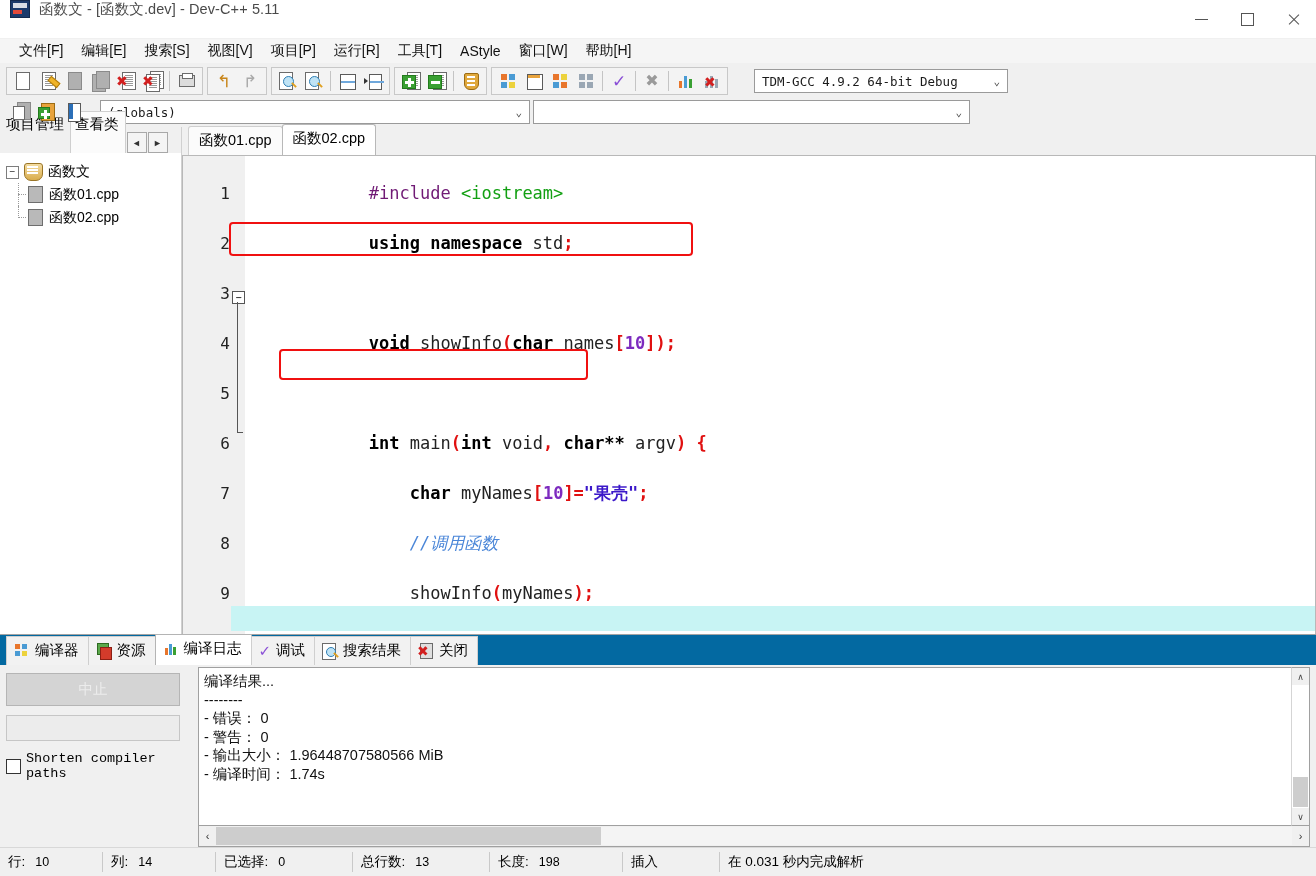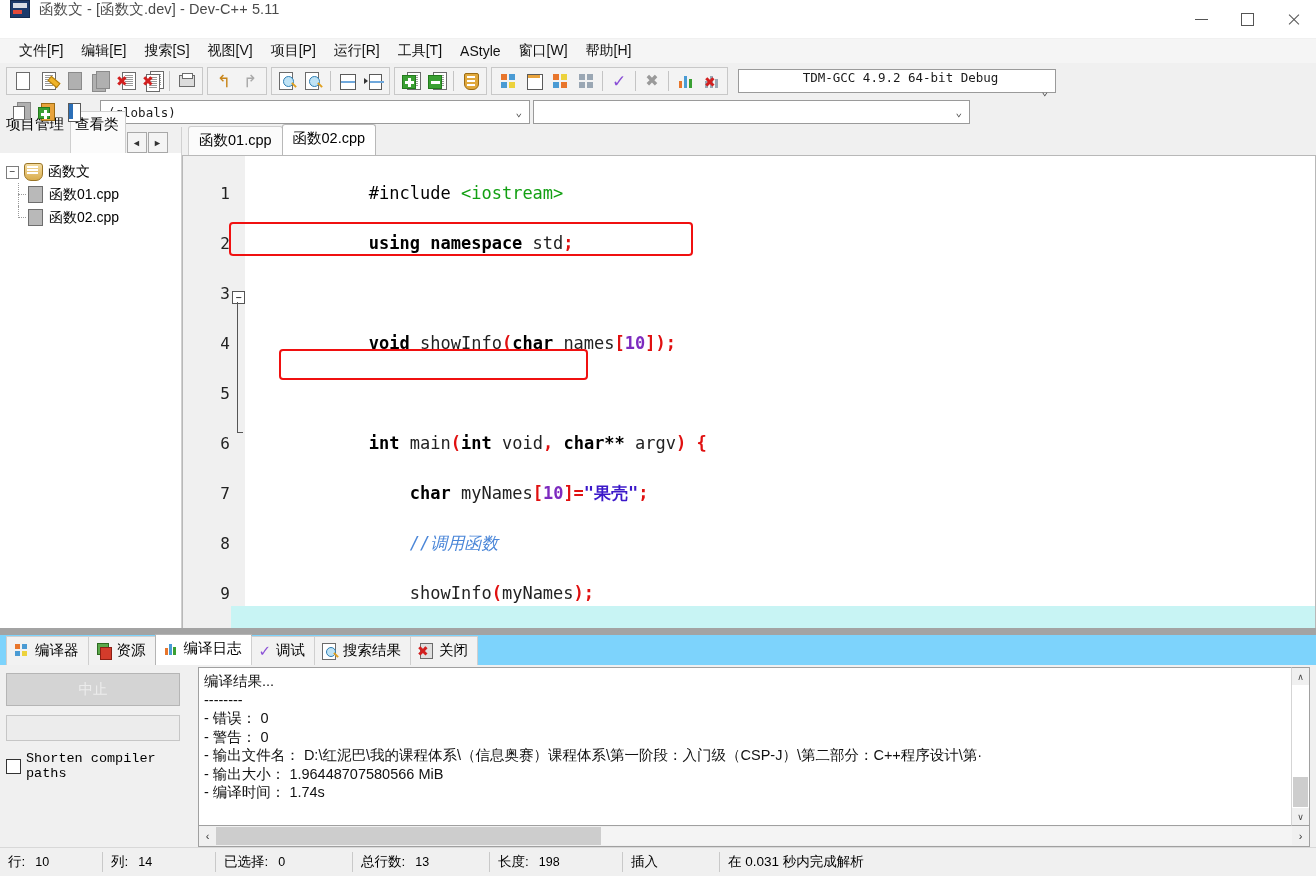--- a/index.html
+++ b/index.html
@@ -98,32 +98,32 @@
   .gutter{position:absolute;left:0;top:0;bottom:0;width:48px;background:#f0f0f0;}
   .foldcol{position:absolute;left:48px;top:0;bottom:0;width:14px;background:#f0f0f0;}
   .codearea{position:absolute;left:48px;top:0;right:0;bottom:0;}
   .ln{position:absolute;right:calc(100% + 1px);width:44px;text-align:right;color:#222;font-size:16px;font-family:"DejaVu Sans Mono","Liberation Mono",monospace;}
   .row{position:relative;height:25px;line-height:25px;font-size:17px;white-space:pre;padding-left:15px;}
   .row.hl{background:#c8f4f4;}
   .kw{color:#000;font-weight:bold;}
   .id{color:#222;}
   .str{color:#3b18c9;font-weight:bold;}
   .num{color:#7d2bbf;font-weight:bold;}
-  .pre{color:#000000;}
+  .pre{color:#701a75;}
   .inc{color:#13a013;}
   .punct{color:#e01010;font-weight:bold;}
   .cmt{color:#4a86d8;font-style:italic;}
   .hlbox{position:absolute;border:2.5px solid #f01010;border-radius:4px;pointer-events:none;}
   .foldmark{position:absolute;width:11px;height:11px;border:1px solid #555;background:#fff;display:flex;align-items:center;justify-content:center;font-size:10px;line-height:8px;}
   .foldline{position:absolute;border-left:1.5px solid #555;}
   .foldend{position:absolute;border-left:1.5px solid #555;border-bottom:1.5px solid #555;width:5px;}
 
   
   .bottom{flex:0 0 auto;background:#f0f0f0;}
-  .btabs{display:flex;align-items:flex-end;height:30px;padding-left:6px;background:#7dd3fc;border-top:7px solid #a3a3a3;}
+  .btabs{display:flex;align-items:flex-end;height:30px;padding-left:6px;background:#0369a1;border-top:1px solid #a3a3a3;}
   .btab{display:flex;align-items:center;gap:5px;font-size:14.5px;padding:4px 9px 5px 7px;border:1px solid #cfcfcf;border-bottom:none;background:#f2f2f2;color:#000;margin-right:-1px;}
   .btab.active{background:#fff;border-color:#b4b4b4;padding-bottom:7px;}
   .bcontent{display:flex;height:182px;padding:0 6px 0 6px;box-sizing:border-box;}
   .bleft{width:180px;flex:0 0 auto;padding-top:8px;font-family:Liberation Mono, monospace;}
   .abort{width:172px;height:31px;background:#d4d4d4;border:1px solid #b5b5b5;color:#ececec;display:flex;align-items:center;justify-content:center;font-size:14.5px;}
   .progress{width:172px;height:24px;background:#ececec;border:1px solid #c6c6c6;margin-top:9px;}
   .cbrow{display:flex;align-items:center;gap:5px;margin-top:10px;font-size:13.5px;}
   .cbox{width:13px;height:13px;border:1.5px solid #333;background:#fff;flex:0 0 auto;}
   .logpane{flex:1 1 auto;margin-left:12px;margin-top:2px;display:flex;flex-direction:column;min-width:0;}
   .logbody{flex:1 1 auto;display:flex;min-height:0;}
@@ -345,21 +345,21 @@
               <span class="bars">
           <i style="left:0;height:7px;background:#9aa7b4;"></i>
                 <i style="left:5px;height:12px;background:#9aa7b4;"></i>
                 <i style="left:10px;height:9px;background:#9aa7b4;"></i>
         </span>
               <span class="xmark" style="left:3px;top:4px;">✖</span>
             </span>
           </div>
       </div>
 
-      <div class="combo" style="width:318px;margin-left:6px;flex-direction:column;">
+      <div class="combo" style="width:254px;margin-left:22px;">
         <span>TDM-GCC 4.9.2 64-bit Debug</span>
         <span class="arrow">⌄</span>
       </div>
     </div>
 
     <div class="toolbar" style="height:30px;">
       <div class="tb-group plain">
         <div class="tbi">
             <span class="ic">
               <span class="pg gray" style="left:5px;top:0;"></span>
@@ -530,21 +530,20 @@
         </div>
       </div>
 
       <div class="logpane">
         <div class="logbody">
           <div class="logtext">
             <div class="logline">编译结果...</div>
             <div class="logline">--------</div>
             <div class="logline">- 错误： 0</div>
             <div class="logline">- 警告： 0</div>
-            <div class="logline">- 输出文件名： D:\红泥巴\我的课程体系\（信息奥赛）课程体系\第一阶段：入门级（CSP-J）\第二部分：C++程序设计\第·</div>
             <div class="logline">- 输出大小： 1.96448707580566 MiB</div>
             <div class="logline">- 编译时间： 1.74s</div>
           </div>
           <div class="vscroll">
             <div class="sc-btn">∧</div>
             <div class="sc-track">
               <div class="sc-thumb" style="top:92px;height:30px;"></div>
             </div>
             <div class="sc-btn">∨</div>
           </div>

